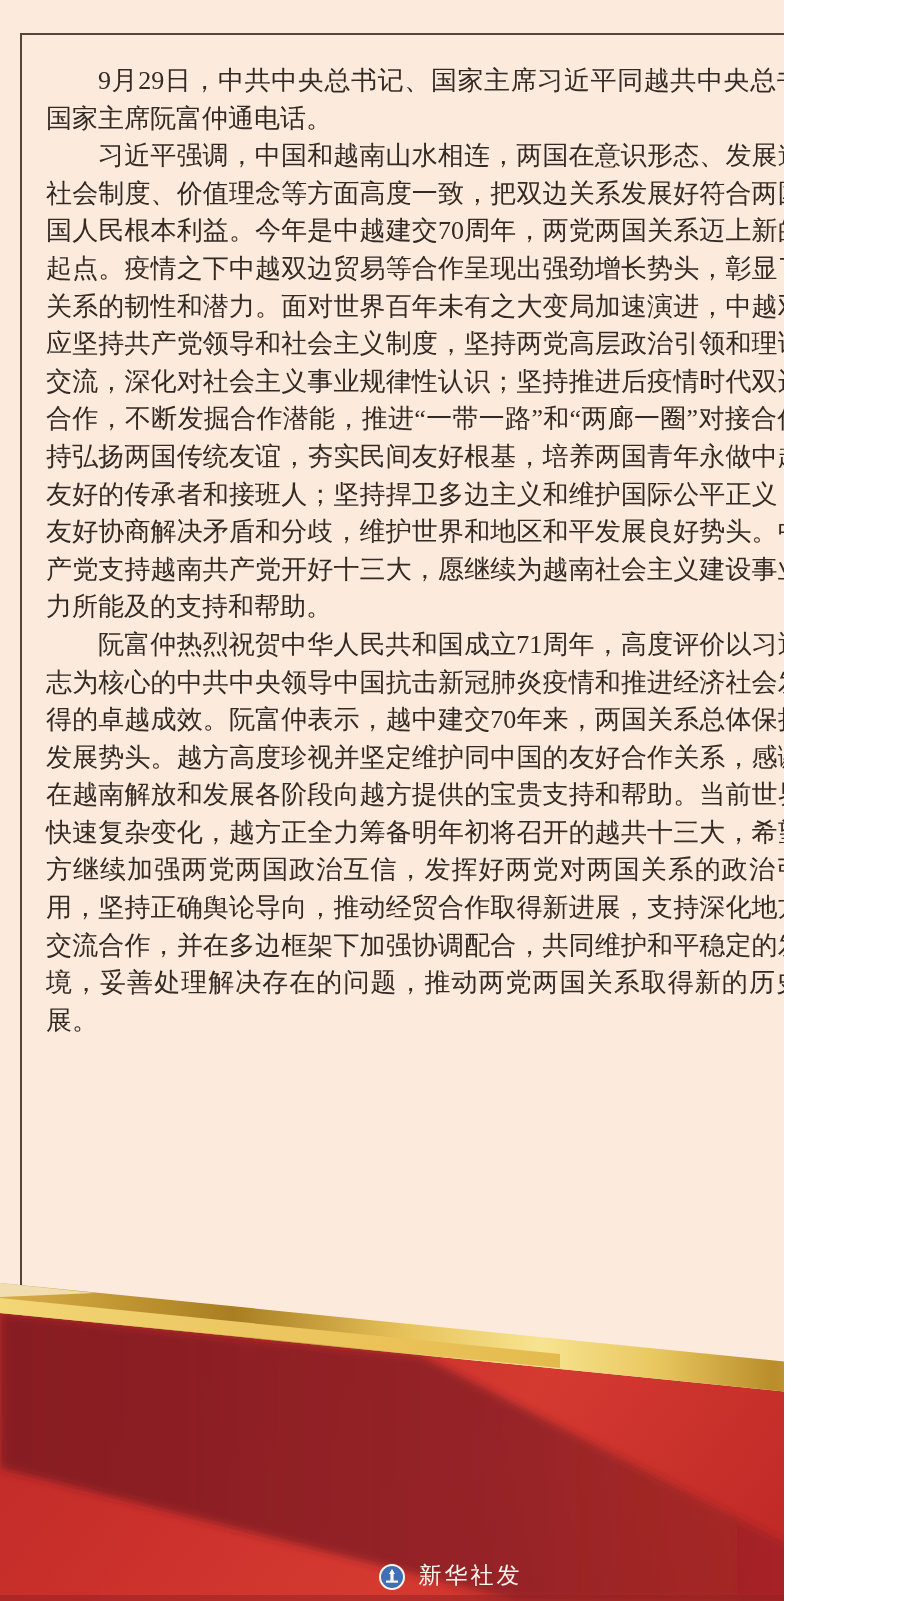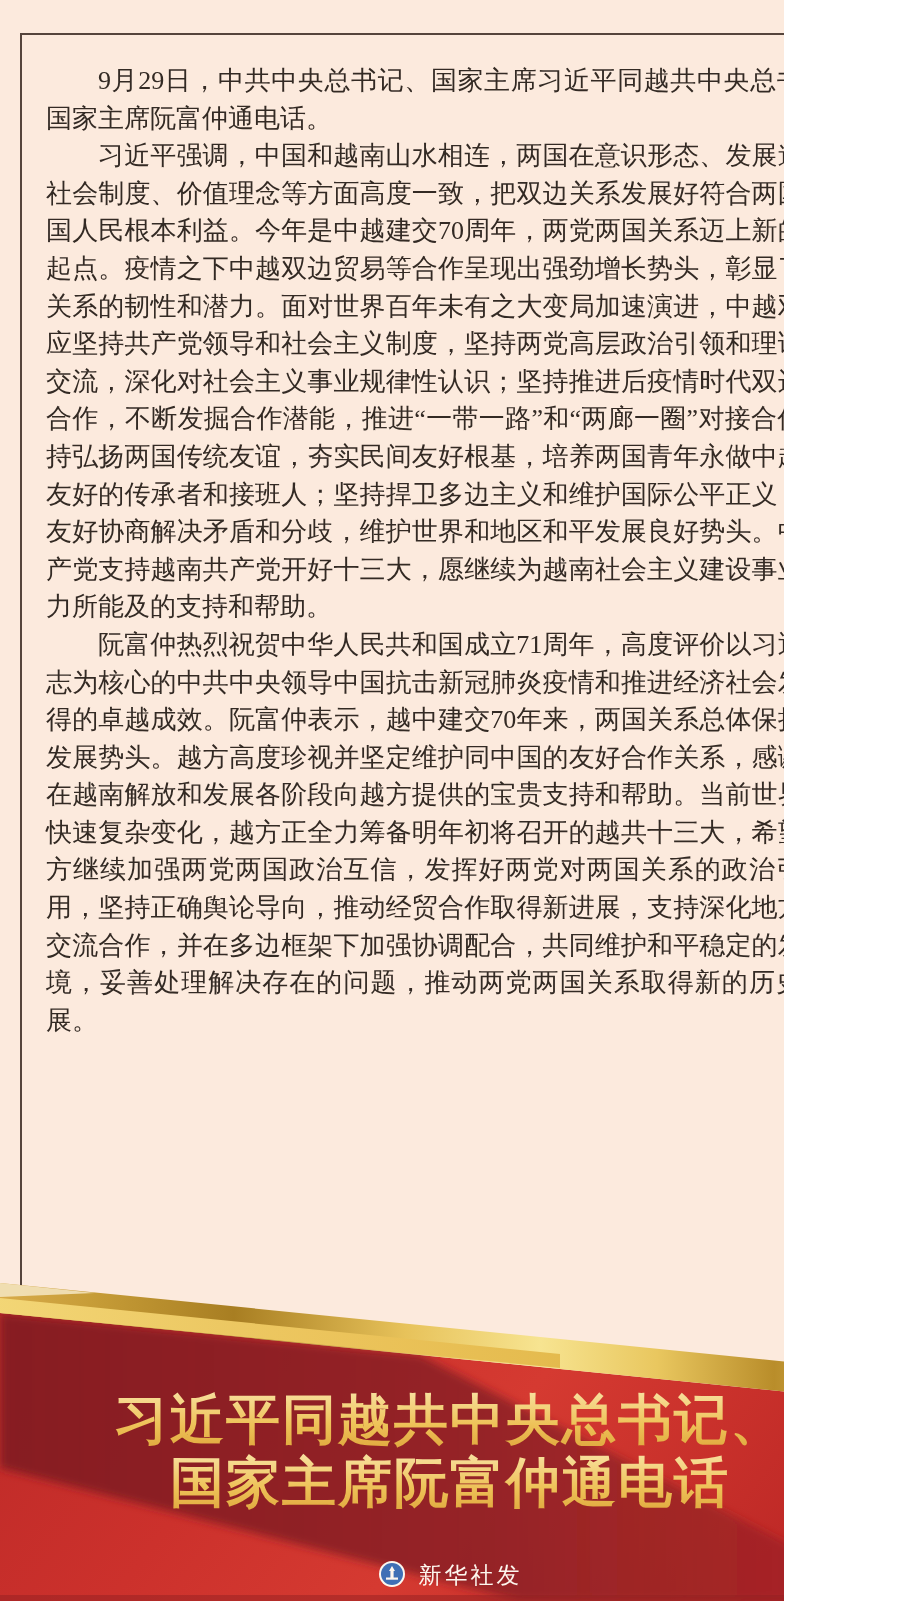--- a/index.html
+++ b/index.html
@@ -29,21 +29,21 @@
   @supports (-webkit-background-clip:text){
     .title .title-line{
       background:linear-gradient(#f9e3a5,#eec258 58%,#dfa63c);
       -webkit-background-clip:text;background-clip:text;color:transparent;
       display:inline-block;
     }
   }
   .title .row{display:block;}
   .credit{
     position:absolute;left:0;top:1560px;width:900px;
-    display:flex;align-items:flex-start;justify-content:center;gap:13px;
+    display:flex;align-items:flex-end;justify-content:center;gap:13px;
     color:#fdf6ee;font-family:"Liberation Sans","DejaVu Sans",sans-serif;
     font-size:23px;letter-spacing:3px;
   }
   .credit svg{display:block;}
 </style>
 </head>
 <body>
 
 <div class="page">
 
@@ -99,24 +99,20 @@
       <polygon points="0,17 560,73 560,87 0,32" fill="url(#goldLower)" opacity="0.95"></polygon>
 
       <polygon points="0,2 95,12 0,16" fill="#f3e3bd" opacity="0.9"></polygon>
 
       <polygon points="845,116 900,122 900,132 855,124" fill="#f0dda0" opacity="0.85"></polygon>
 
       <rect x="0" y="314" width="900" height="6" fill="#8f1f22" opacity="0.45"></rect>
     </svg>
   </div>
 
-  <div class="title">
-    <span class="row"><span class="title-line">习近平同越共中央总书记、</span></span>
-    <span class="row"><span class="title-line">国家主席阮富仲通电话</span></span>
-  </div>
 
   <div class="credit">
     <svg width="28" height="28" viewBox="-14 -14 28 28">
       <circle cx="0" cy="0" r="13" fill="#fdf6ee"></circle>
       <circle cx="0" cy="0" r="11" fill="#3f6fb5"></circle>
       <polygon points="0,-8 3,-3 -3,-3" fill="#fdf6ee"></polygon>
       <rect x="-1.6" y="-4" width="3.2" height="8" fill="#fdf6ee"></rect>
       <rect x="-6" y="3.5" width="12" height="2.2" fill="#fdf6ee"></rect>
       <rect x="-4.6" y="-1" width="1.6" height="4.5" fill="#3f6fb5" opacity="0"></rect>
     </svg>

